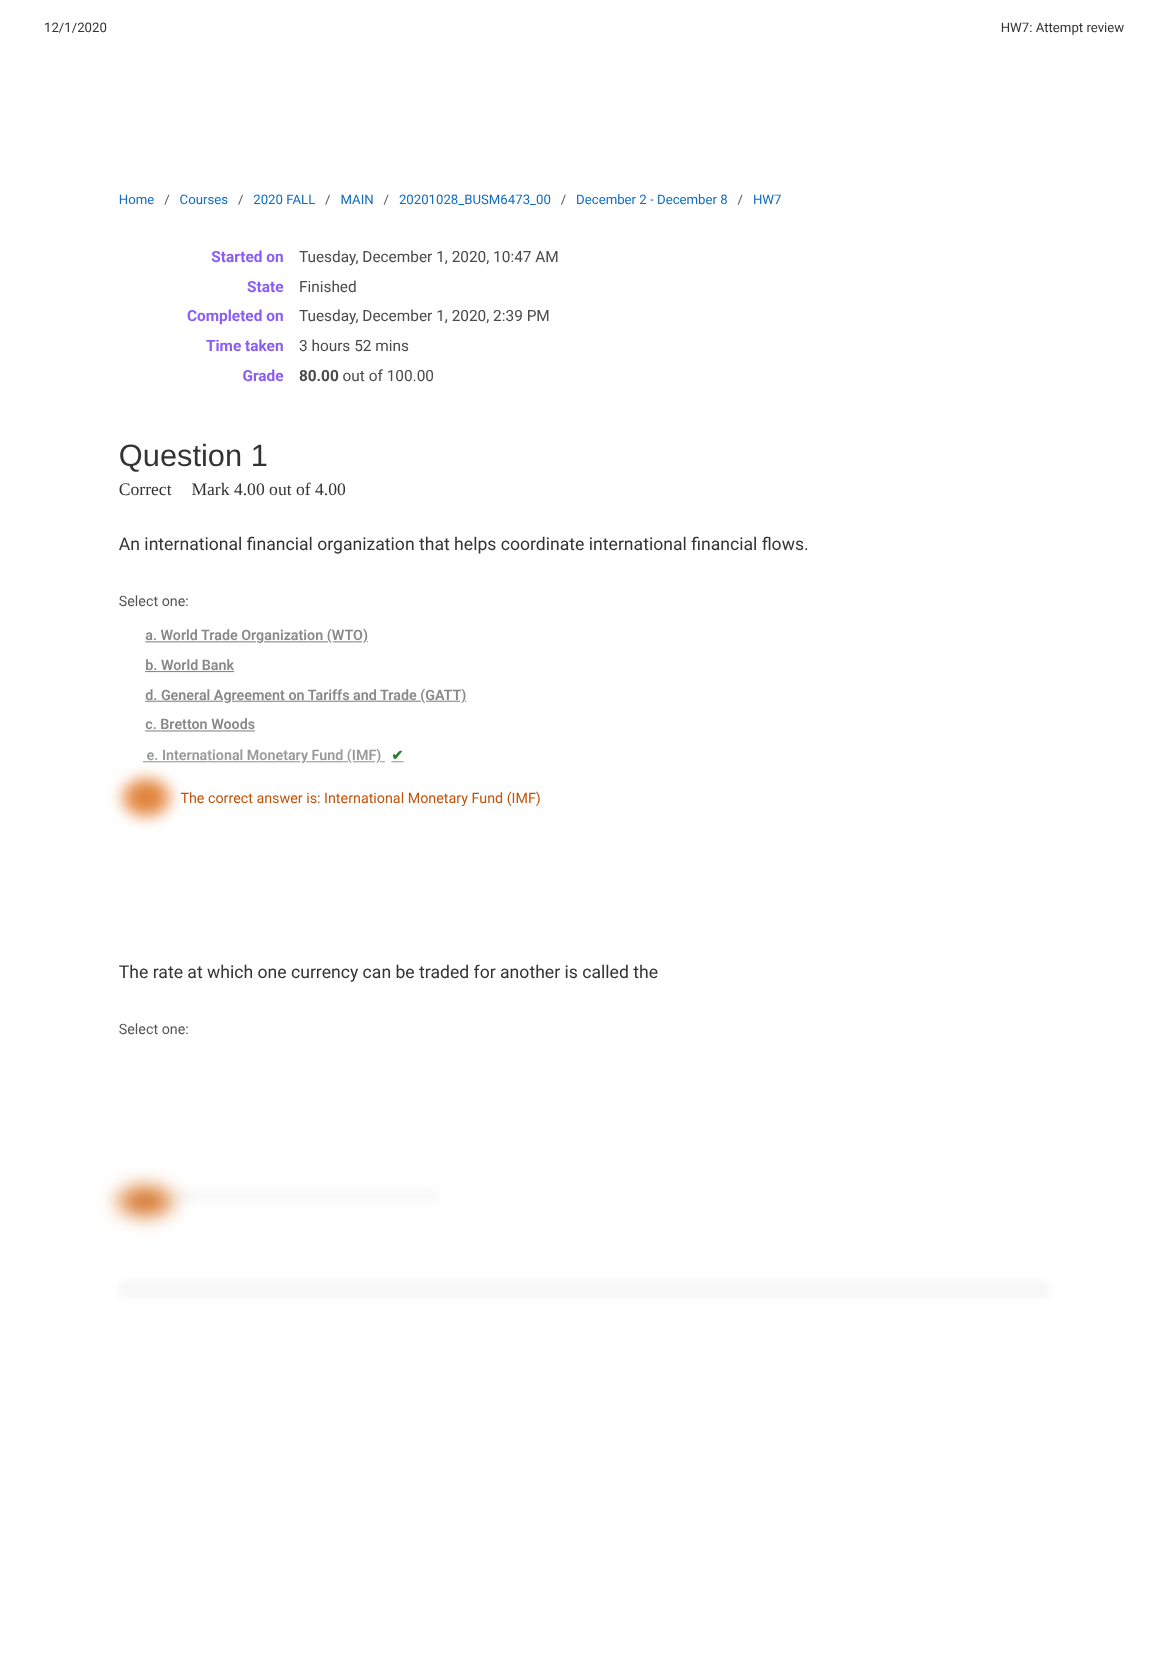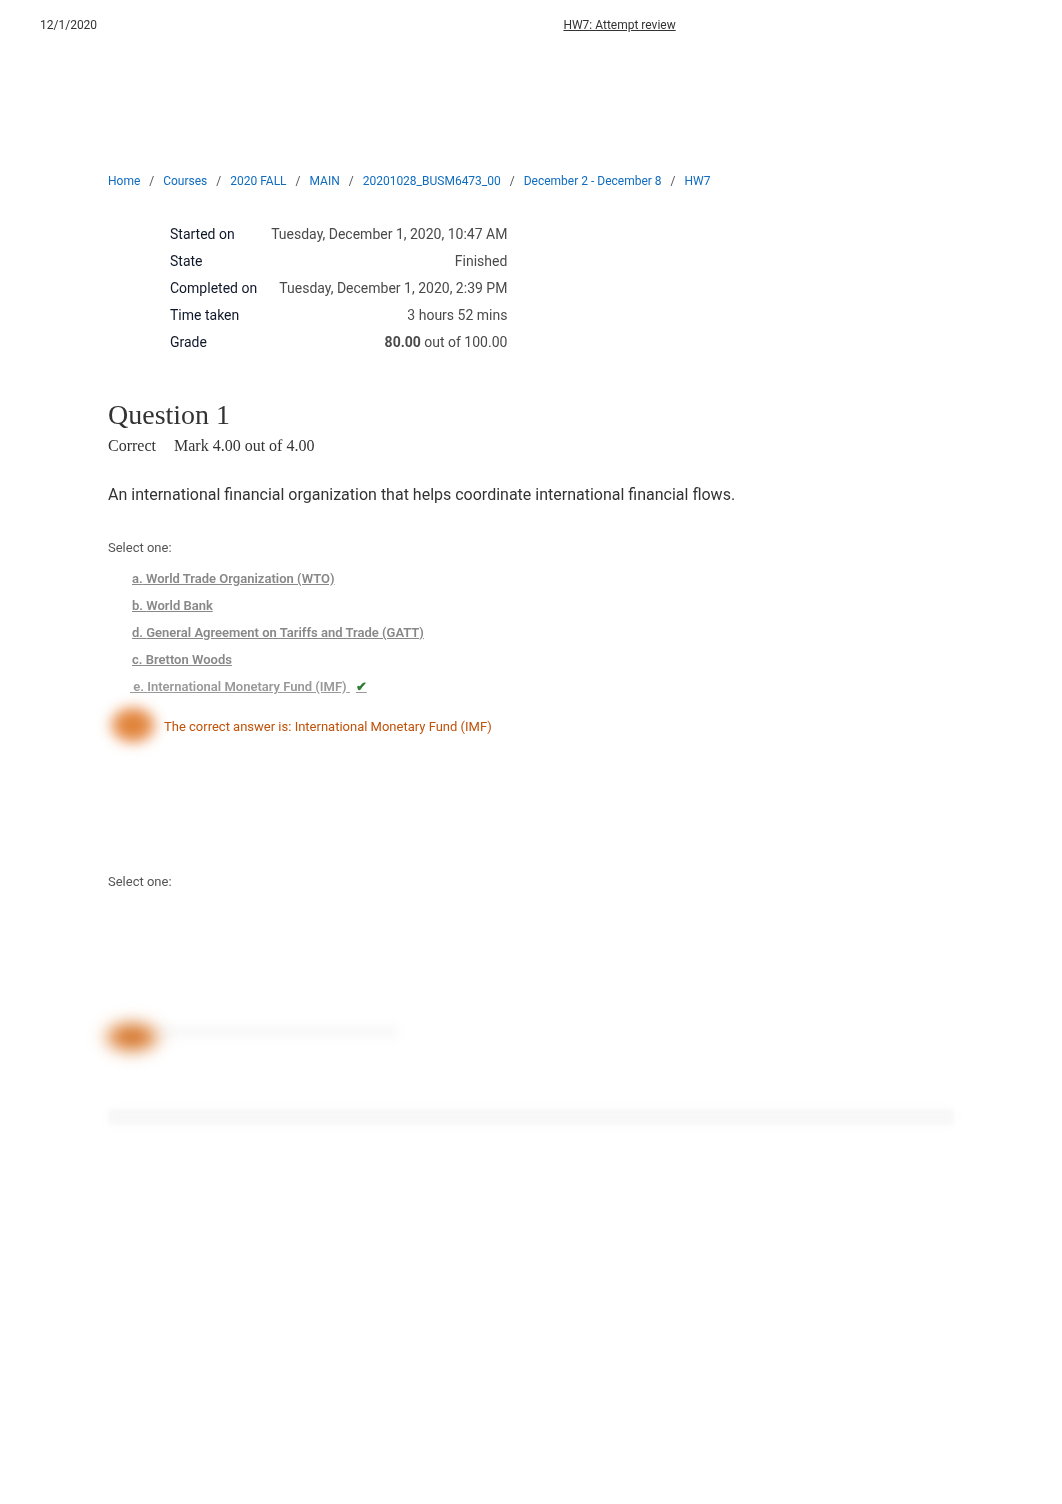--- a/index.html
+++ b/index.html
@@ -17,23 +17,22 @@
       display: flex;
       padding: 18px 40px 12px 40px;
       font-size: 12px;
       color: #333;
     }
     .page-header-date {
       flex: 0 0 auto;
     }
     .page-header-title {
       flex: 1;
-      text-align: center;
+      text-align: right;
       padding-left: 120px;
-      text-decoration: underline;
     }
     .content {
       padding: 130px 108px 40px 108px;
     }
     .breadcrumb {
       font-size: 12px;
       color: #555;
       margin-bottom: 34px;
     }
     .breadcrumb a {
@@ -46,40 +45,40 @@
     }
     .summary-table {
       margin: 0 0 40px 60px;
       font-size: 14px;
       color: #4a4a4a;
     }
     .summary-table tr {
       line-height: 1.5;
     }
     .summary-table td.label {
-      text-align: left;
-      font-weight: 400;
+      text-align: right;
+      font-weight: 700;
       padding-right: 12px;
-      color: #0f172a;
+      color: #8b5cf6;
       white-space: nowrap;
       padding-bottom: 4px;
     }
     .summary-table td.value {
-      text-align: right;
+      text-align: left;
       padding-bottom: 4px;
     }
     .question-block {
       margin-top: 40px;
     }
     .question-title {
       font-size: 28px;
       font-weight: 400;
       color: #333;
       margin-bottom: 6px;
-      font-family: Liberation Serif, serif;
+      font-family: Liberation Sans, sans-serif;
     }
     .question-meta {
       font-size: 16px;
       color: #333;
       margin-bottom: 30px;
       font-family: Georgia, serif;
     }
     .question-meta .correct {
       margin-right: 14px;
     }
@@ -268,20 +267,21 @@
     </ul>
     <div class="correct-feedback">
       <div class="blur-blob"></div>
       <div class="correct-answer-text">
         <span>The correct answer is: </span><span>International Monetary Fund (IMF)</span>
       </div>
     </div>
   </div>
 
   <div class="question-block q2">
+    <div class="question-text">The rate at which one currency can be traded for another is called the</div>
     <div class="select-one">Select one:</div>
 
     <div class="blur-region">
       <div class="blur-blob2"></div>
       <div class="blur-line"></div>
     </div>
 
     <div class="footer-bar"></div>
   </div>
 

